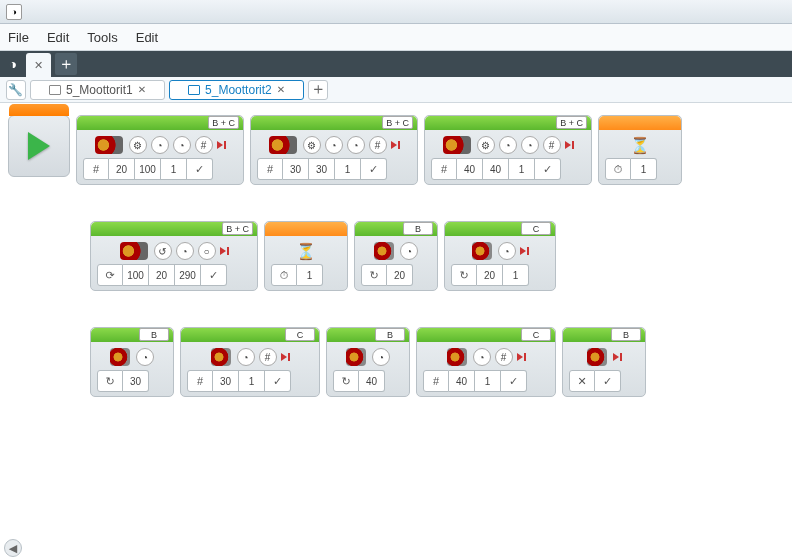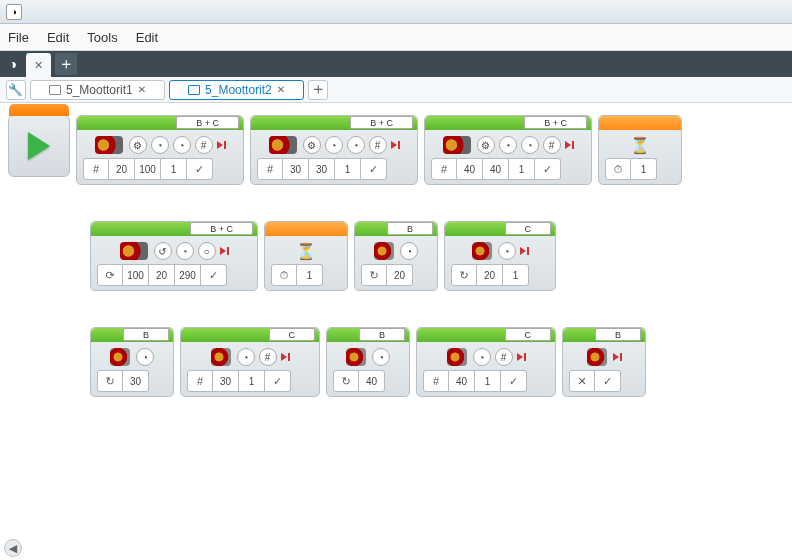--- a/index.html
+++ b/index.html
@@ -42,21 +42,21 @@
   
   .start-block { width:62px; height:62px; background:linear-gradient(#e9edf0,#d4dadf); border:1px solid #b8c0c6; border-radius:6px; display:flex; align-items:center; justify-content:center; position:relative;}
   .start-block::before { content:""; position:absolute; top:-12px; left:0; right:0; height:12px; background:linear-gradient(#ff9a2e,#ff7e00); border-radius:5px 5px 0 0;}
   .play { width:0; height:0; border-left:22px solid #3bb54a; border-top:14px solid transparent; border-bottom:14px solid transparent; filter:drop-shadow(0 1px 1px rgba(0,0,0,.3));}
 
   
   .block { position:relative; background:linear-gradient(#ebeff2,#d9dfe3); border:1px solid #b8c0c6; border-radius:5px; }
   .block .hdr { height:14px; border-radius:5px 5px 0 0; position:relative;}
   .block .hdr.green { background:linear-gradient(#8bd94a,#5cb82e);}
   .block .hdr.orange { background:linear-gradient(#ffb048,#ff8c1a);}
-  .block .port-label { position:absolute; right:4px; top:0; height:13px; min-width:30px; padding:0 19px; background:#fff; border:1px solid #aaa; border-radius:2px; font-size:9px; color:#333; display:flex; align-items:center; justify-content:center;}
+  .block .port-label { position:absolute; right:4px; top:0; height:13px; min-width:30px; padding:0 3px; background:#fff; border:1px solid #aaa; border-radius:2px; font-size:9px; color:#333; display:flex; align-items:center; justify-content:center;}
   .block .body { padding:6px 6px 4px 6px; }
   .icon-row { display:flex; gap:4px; align-items:center; justify-content:center;}
   .mini-icon { width:18px; height:18px; border:1px solid #aaa; border-radius:50%; background:#fff; display:flex; align-items:center;justify-content:center; font-size:10px; color:#444;}
   .motor-img { width:28px; height:18px; background:radial-gradient(circle at 30% 50%, #d92 25%, #a00 28%, #a00 55%, #666 58%); border-radius:4px; margin-right:2px;}
   .motor-img.single { width:20px; background:radial-gradient(circle at 40% 50%, #d92 28%, #a00 32%, #a00 60%, #888 64%);}
   .timer-img { width:18px;height:18px; display:flex; align-items:center; justify-content:center;}
   .play-icon { display:flex; align-items:center; gap:1px;}
   .play-icon .tri { width:0;height:0;border-left:6px solid #c33; border-top:4px solid transparent; border-bottom:4px solid transparent;}
   .play-icon .bar { width:2px; height:8px; background:#c33;}
   .params { display:flex; margin-top:4px; }

